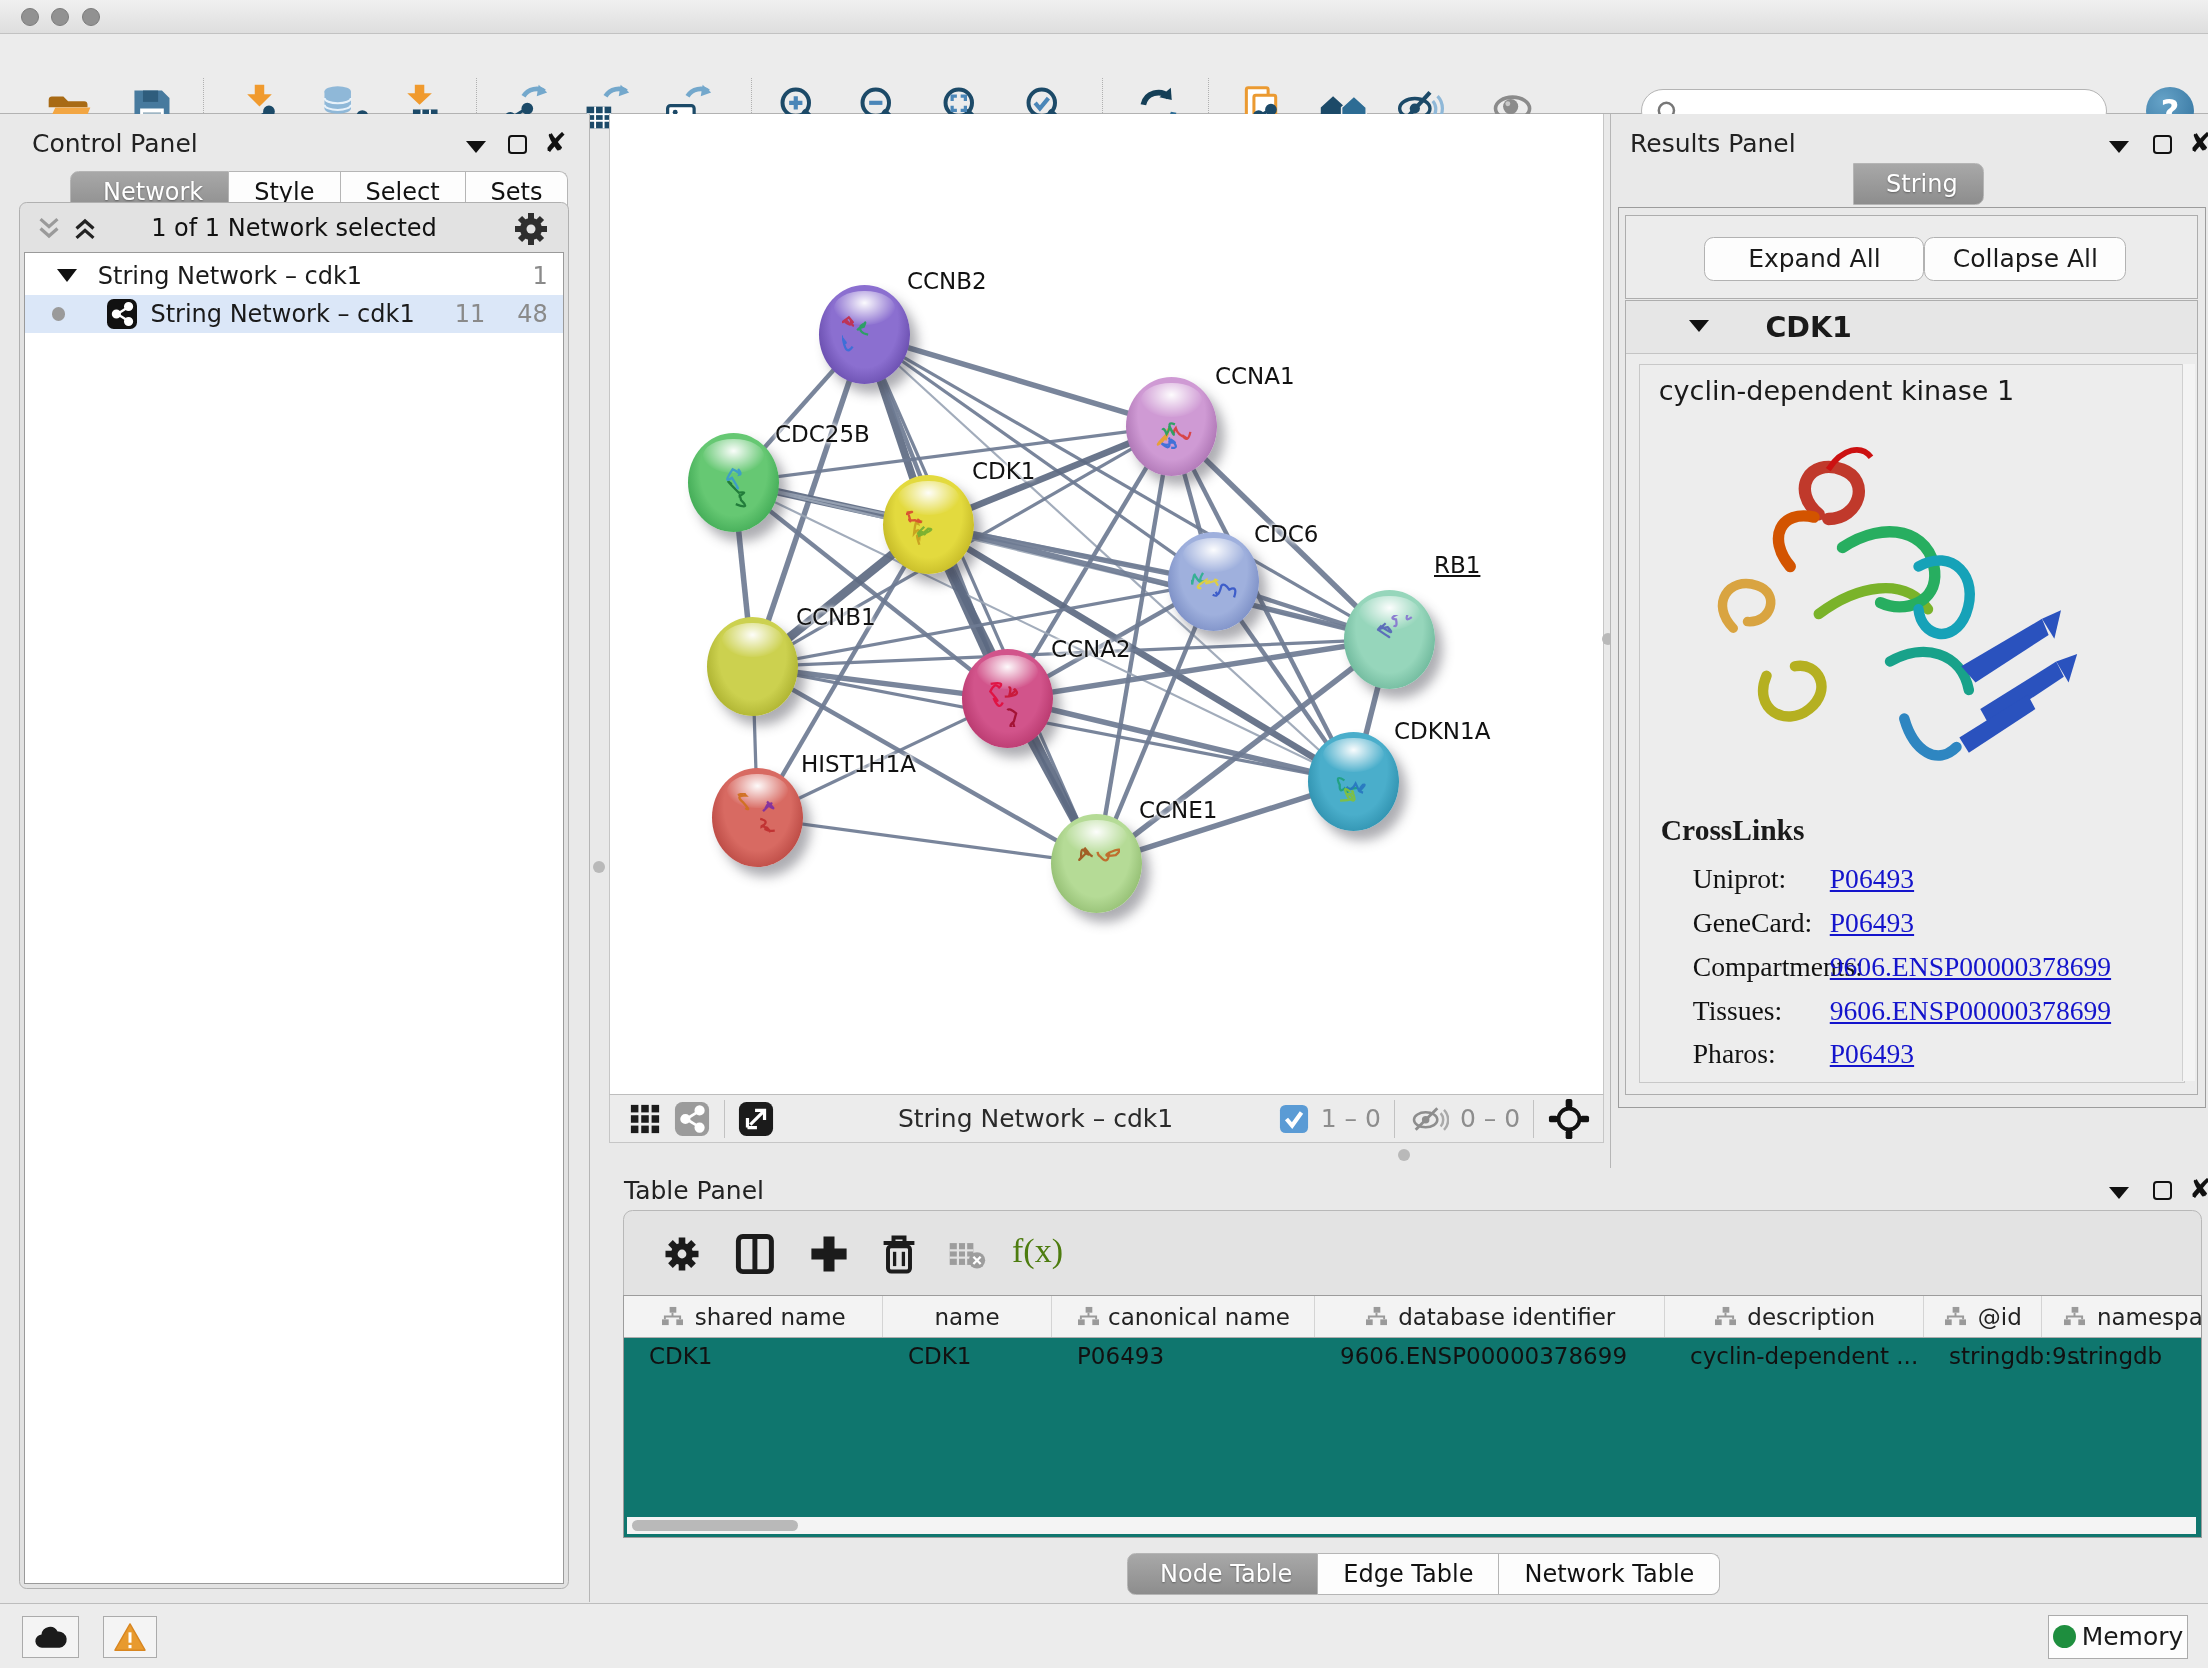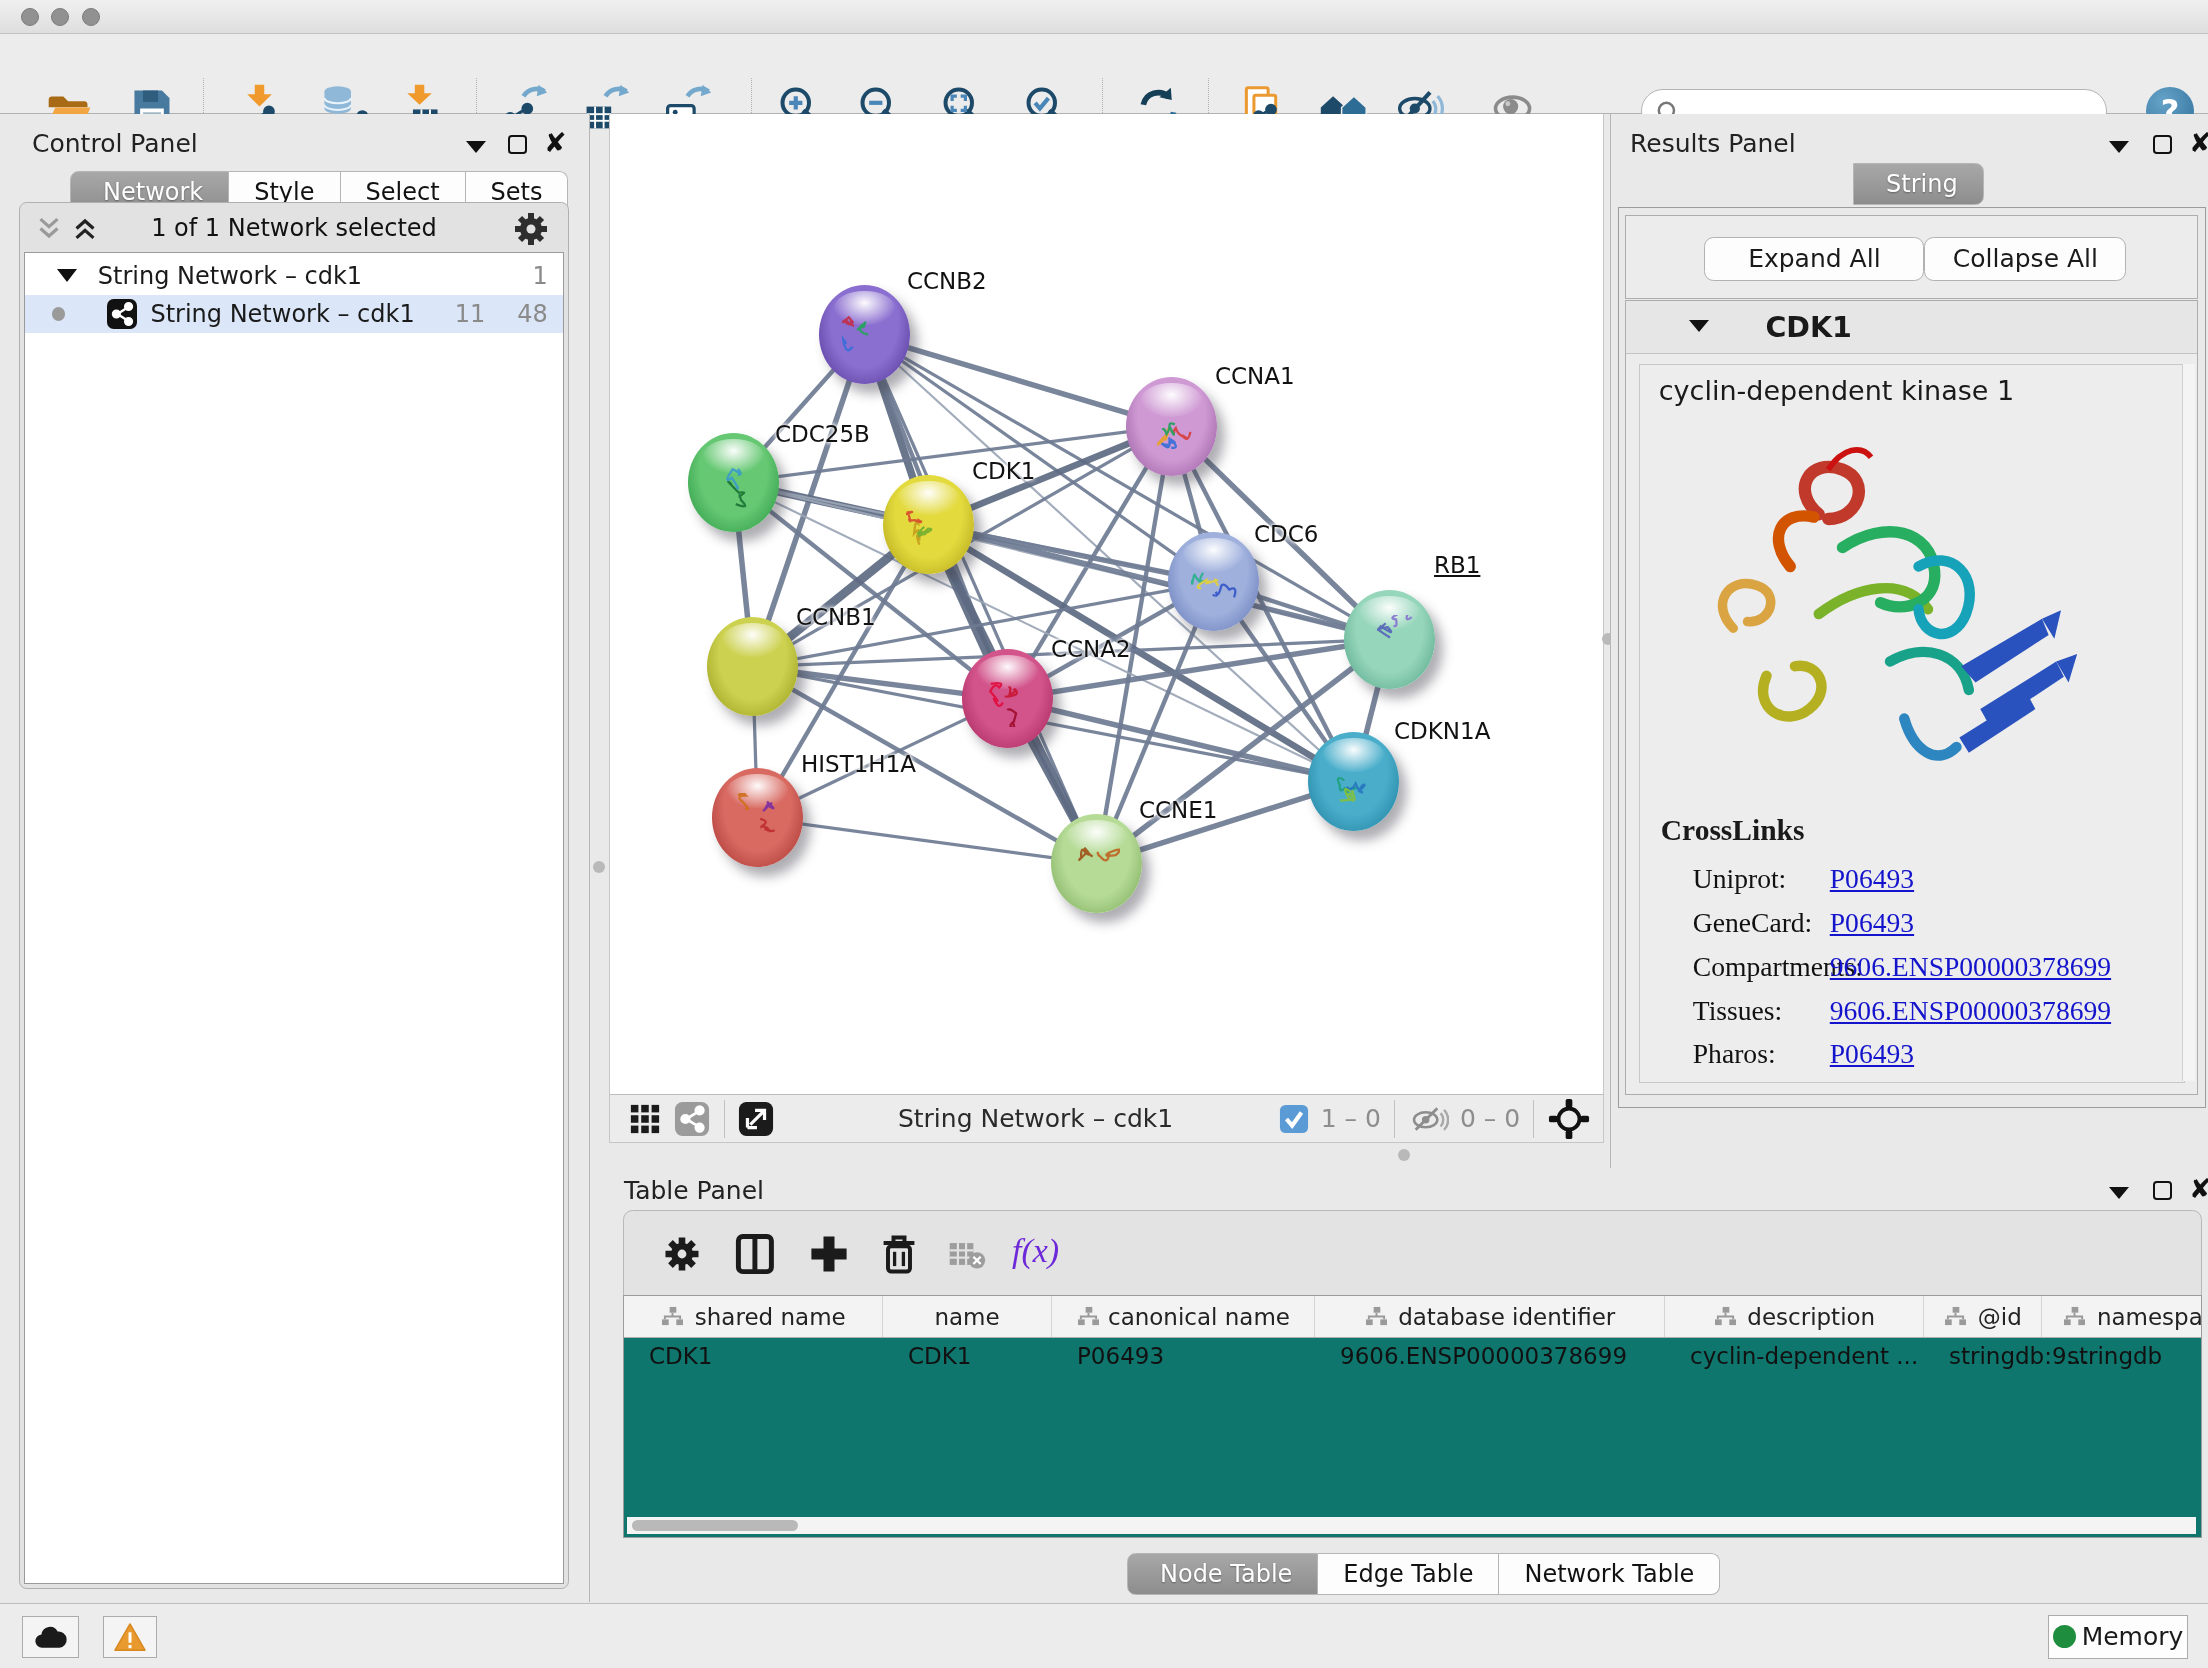--- a/index.html
+++ b/index.html
@@ -642,21 +642,21 @@
         <g stroke="#e3e3e3" stroke-width="2.4">
           <line x1="3" y1="16" x2="29" y2="16"></line>
             <line x1="3" y1="24" x2="29" y2="24"></line>
           <line x1="12" y1="8" x2="12" y2="32"></line>
             <line x1="21" y1="8" x2="21" y2="32"></line>
         </g>
         <circle cx="33" cy="27" r="9" fill="#9d9d9d"></circle>
         <path d="M29 23 l8 8 M37 23 l-8 8" stroke="#fff" stroke-width="2.6"></path>
       </svg>
       <div class="tp-icon" style="left:388px; width:86px; font-family:'Liberation Serif','DejaVu Serif',serif;
-           font-style:italic; color:#6d28d9; font-size:34px">f(x)</div>
+           color:#4d7c0f; font-size:34px">f(x)</div>
     </div>
 
     <div id="tp-table">
       <div class="th-row" id="tp-head">
           <div class="th-cell" style="width: 259px;">
             <svg width="25" height="21" viewBox="0 0 26 22">
   <g fill="#9a9a9a">
                 <rect x="10" y="1" width="7" height="6"></rect>
                 <rect x="2" y="14" width="7" height="6"></rect>
                 <rect x="17" y="14" width="7" height="6"></rect>

